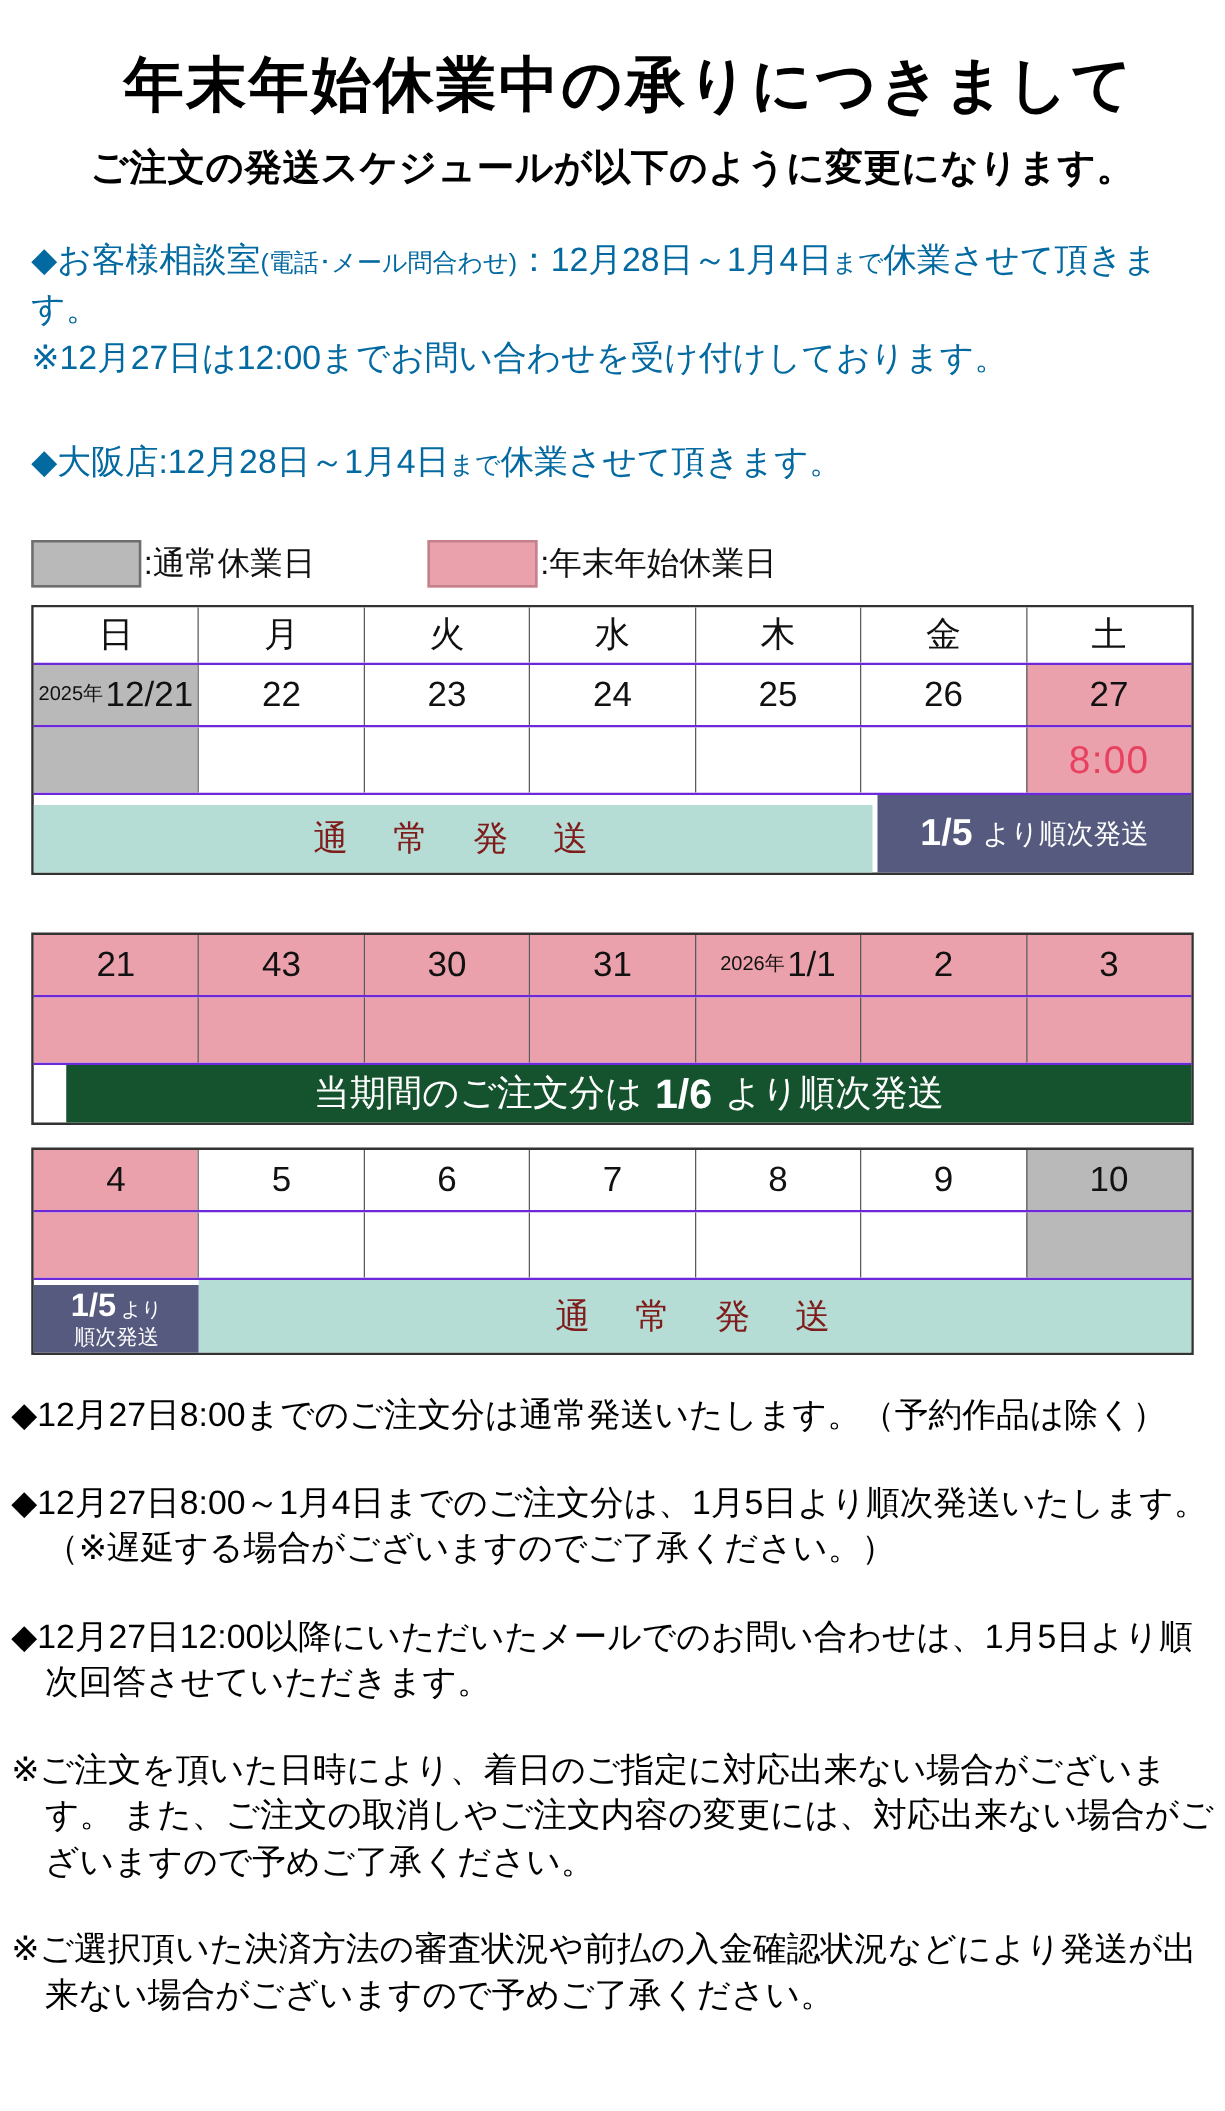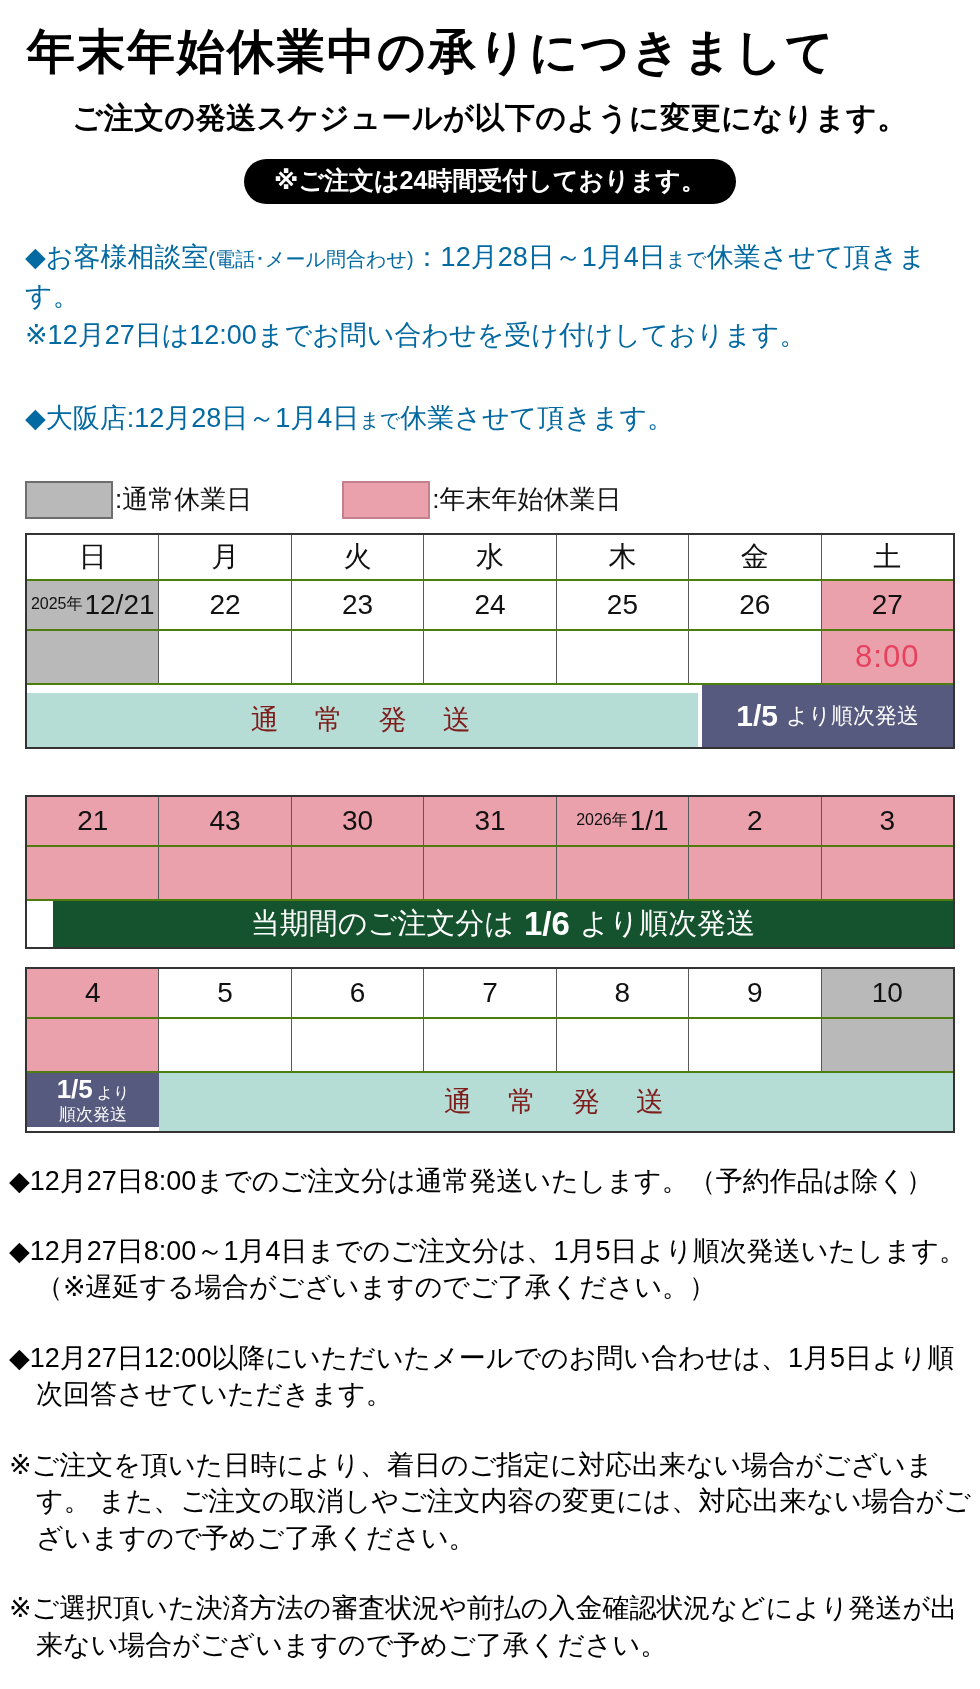--- a/index.html
+++ b/index.html
@@ -6,22 +6,22 @@
   body{
     width:980px;
     font-family:"Liberation Sans","DejaVu Sans",sans-serif;
     color:#111;
     -webkit-font-smoothing:antialiased;
   }
   .page{width:980px;overflow:hidden;}
 
   
   .title{
-    margin:20px 0 0;
-    text-align:left;
+    margin:36px 0 0;
+    text-align:center;
     font-size:48px;
     font-weight:bold;
     letter-spacing:2px;
     color:#000;
     padding-left:27px;
   }
   .subtitle{
     margin:14px 0 0;
     text-align:center;
     font-size:30px;
@@ -65,21 +65,21 @@
   .legend-label{font-size:26px;color:#111;margin-left:2px;}
 
   
   .cal{
     margin:0 25px;
     width:930px;
     box-sizing:border-box;
     border:2px solid #333;
   }
   .cal-row{display:flex;}
-  .cal-row + .cal-row{border-top:2px solid #4d7c0f;}
+  .cal-row + .cal-row{border-top:2px solid #6d28d9;align-items:flex-end;}
   .cell{
     flex:1 1 0;
     box-sizing:border-box;
     display:flex;
     align-items:center;
     justify-content:center;
     font-size:28px;
     color:#111;
   }
   .cell + .cell{border-left:1px solid #5a5a5a;}
@@ -149,21 +149,20 @@
   }
   .notes p.sep{margin-top:14px;}
 </style>
 </head>
 <body>
 
 <div class="page">
 
   <h1 class="title">年末年始休業中の承りにつきまして</h1>
   <p class="subtitle">ご注文の発送スケジュールが以下のように変更になります。</p>
-  <div class="badge">※ご注文は24時間受付しております。</div>
 
   <div class="notice">
     <span>◆お客様相談室</span><span class="small">(電話･メール問合わせ)</span><span>：12月28日～1月4日</span><span class="small">まで</span><span>休業させて頂きます。</span><br>
     <span>※12月27日は12:00までお問い合わせを受け付けしております。</span>
   </div>
 
   <div class="notice osaka">
     <span>◆大阪店:12月28日～1月4日</span><span class="small">まで</span><span>休業させて頂きます。</span>
   </div>
 

